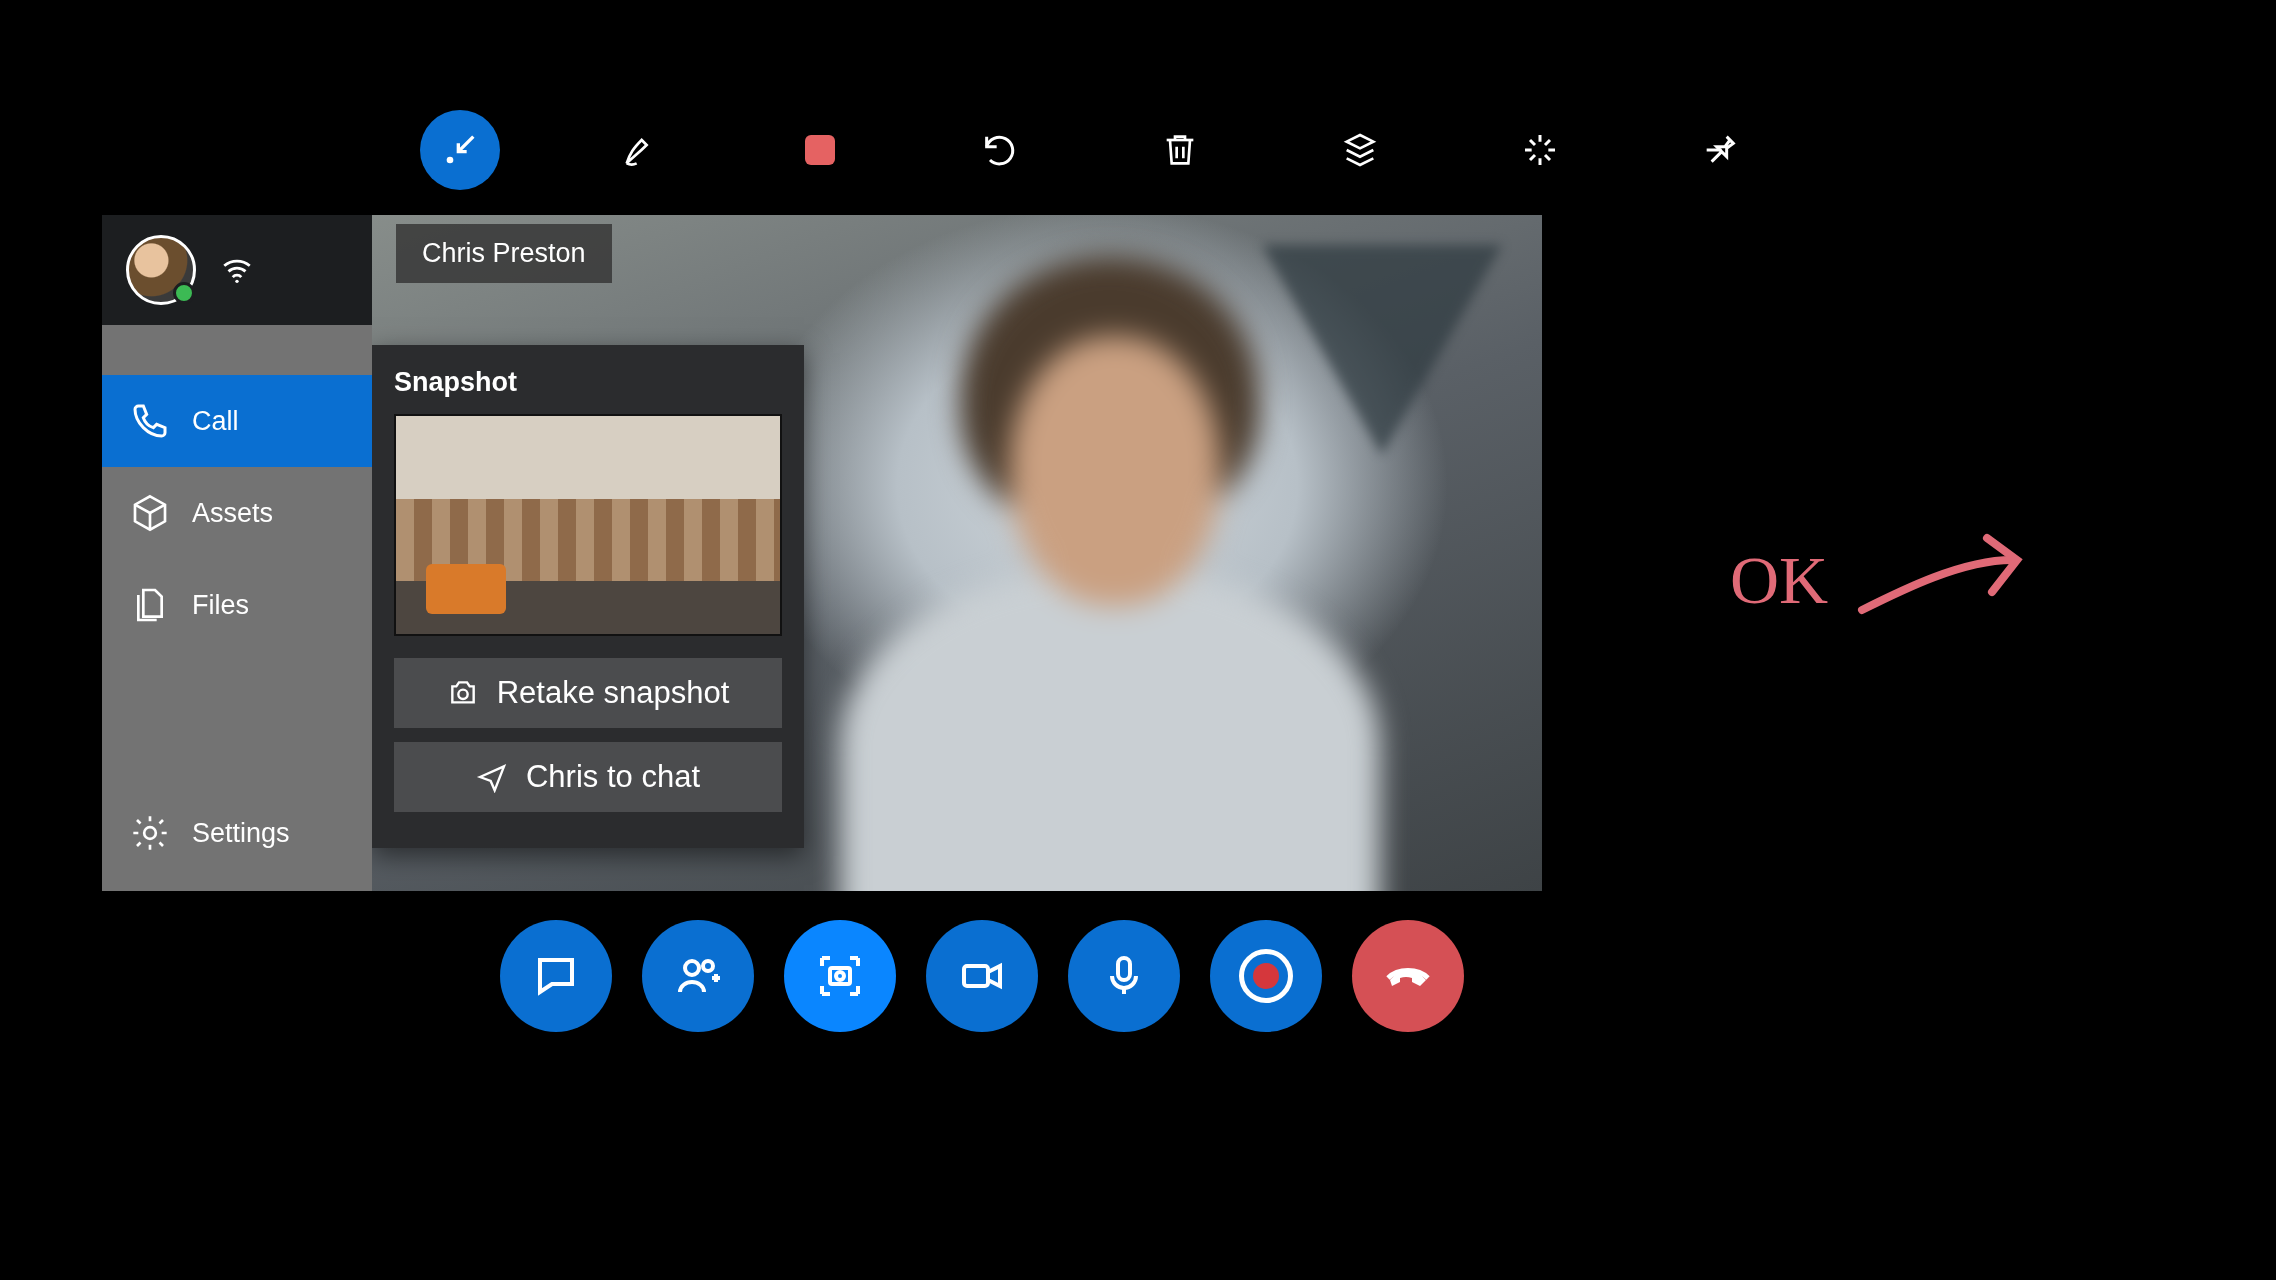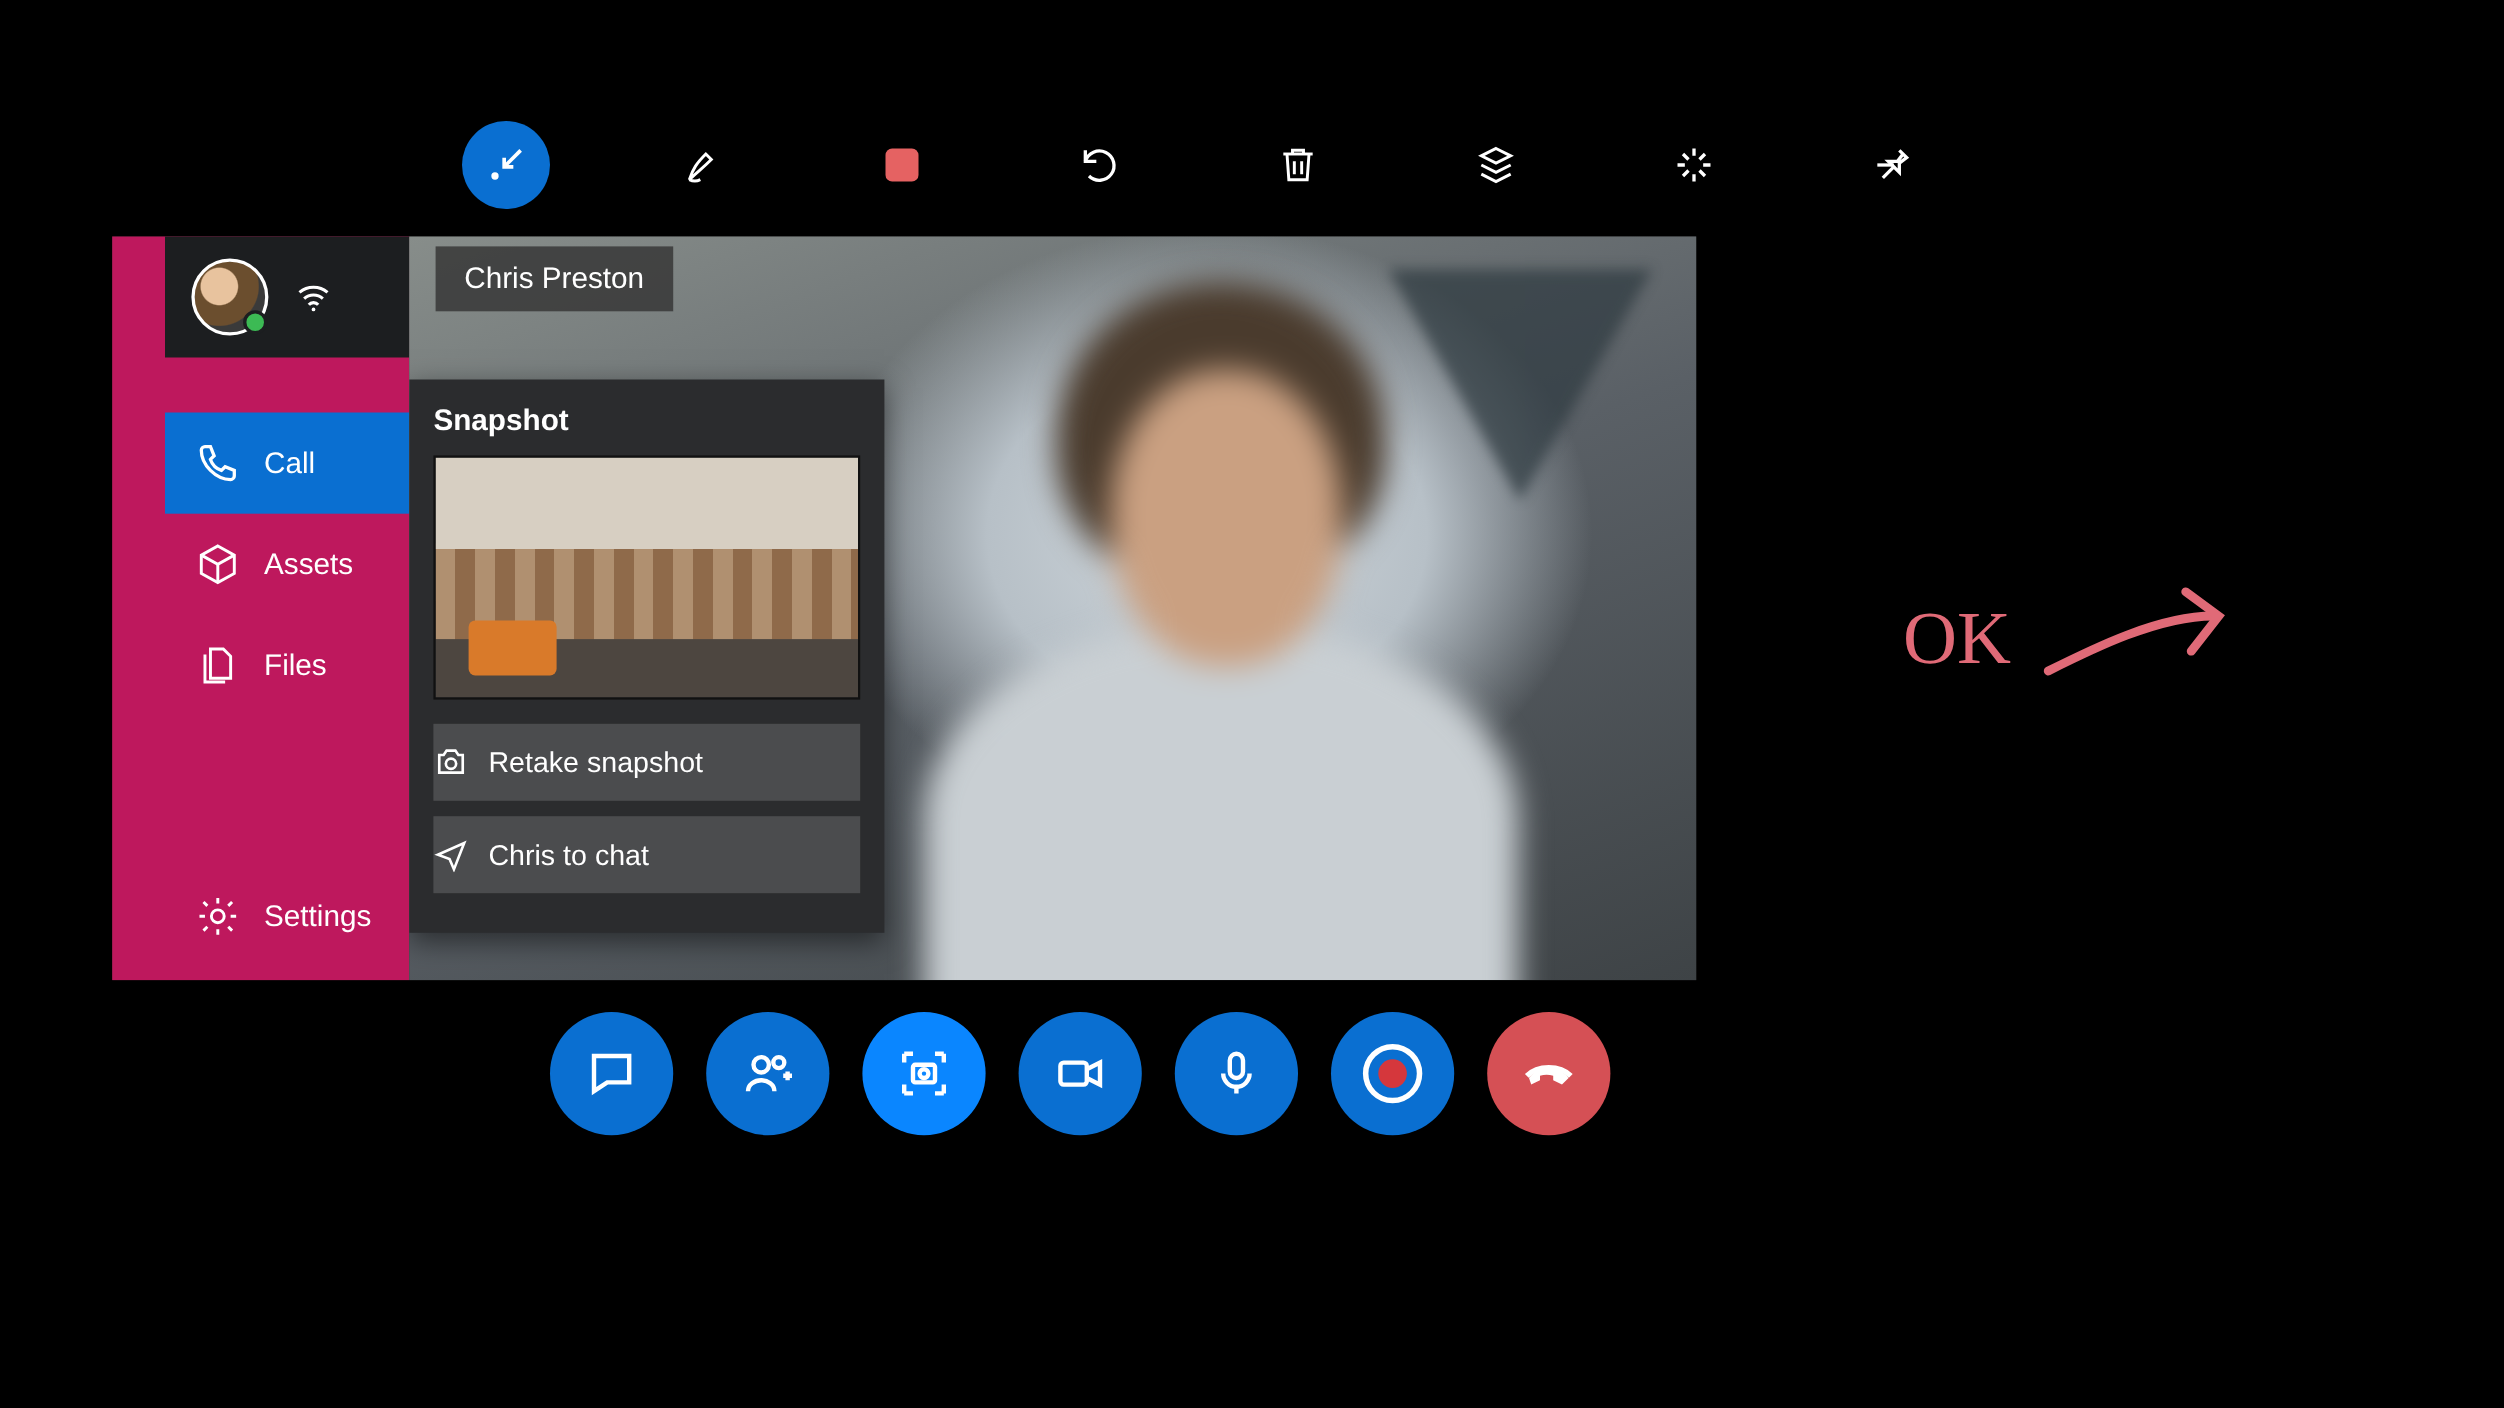--- a/index.html
+++ b/index.html
@@ -43,24 +43,23 @@
     width: 1440px;
     height: 676px;
     display: flex;
     background: #2b2b2b;
     box-shadow: 0 0 0 1px rgba(0,0,0,.4);
   }
 
   
   .sidebar {
     width: 270px;
-    background: #be185d;
+    background: #737373;
     display: flex;
     flex-direction: column;
-    padding-left: 48px;
   }
   .sidebar-header {
     height: 110px;
     display: flex;
     align-items: center;
     gap: 24px;
     padding: 0 24px;
     background: #1c1e20;
   }
   .avatar {
@@ -163,23 +162,23 @@
     position: relative;
   }
   .snap-thumb::after {
     content: "";
     position: absolute; left: 30px; bottom: 20px;
     width: 80px; height: 50px; background: #d97a2a; border-radius: 6px;
   }
   .panel-btn {
     width: 100%; height: 70px;
     background: #4b4c4e;
-    display: flex; align-items: center; justify-content: flex-start;
+    display: flex; align-items: center; justify-content: center;
     gap: 18px;
-    font-size: 26px;
+    font-size: 31px;
     margin-bottom: 14px;
     cursor: pointer;
   }
   .panel-btn svg { width: 32px; height: 32px; }
 
   
   .call-controls {
     position: absolute;
     top: 920px;
     left: 500px;

